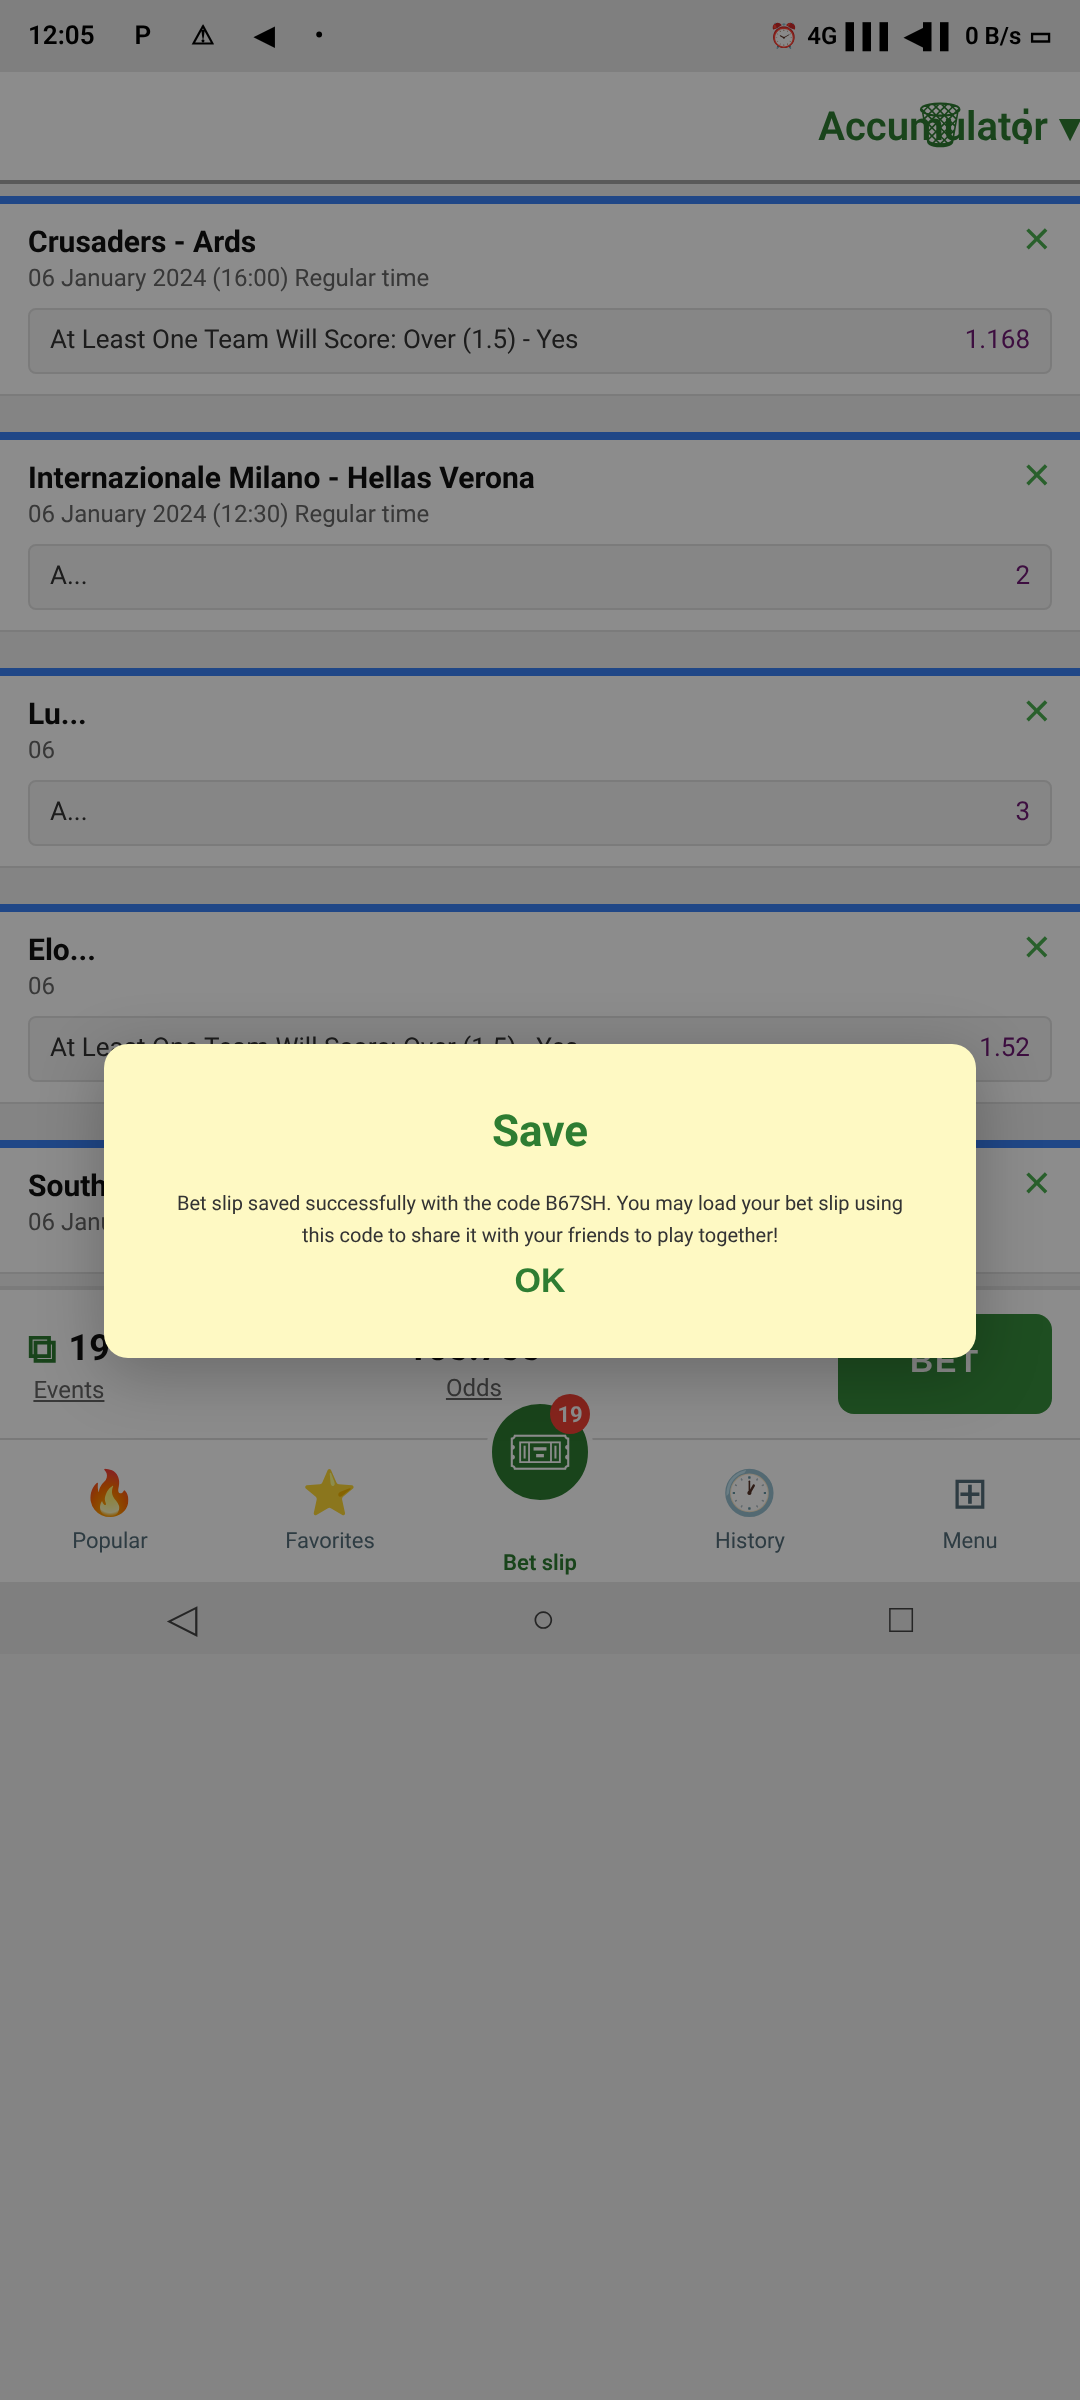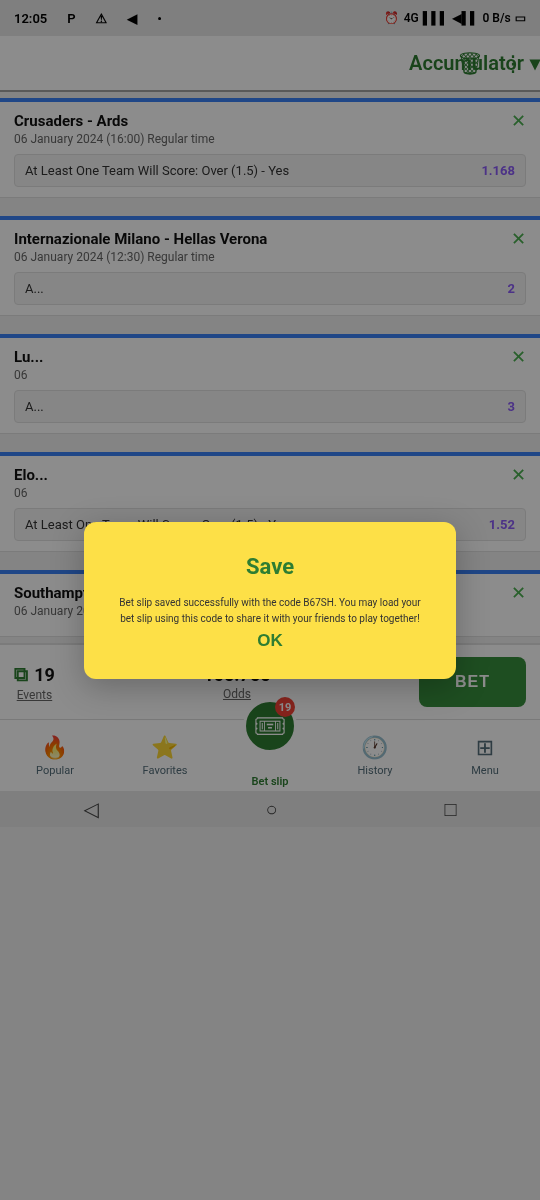--- a/index.html
+++ b/index.html
@@ -93,22 +93,22 @@
       border: 1px solid #e0e0e0;
       border-radius: 4px;
       padding: 8px 10px;
       display: flex;
       justify-content: space-between;
       align-items: center;
       font-size: 13px;
       color: #333;
     }
     .match-odds {
-      font-weight: 700;
-      color: #8b5cf6;
+      font-weight: 400;
+      color: #701a75;
     }
 
     
     .summary-bar {
       background: #fff;
       border-top: 2px solid #e0e0e0;
       padding: 12px 14px;
       display: flex;
       align-items: center;
       justify-content: space-between;
@@ -218,23 +218,23 @@
     .modal-overlay {
       position: absolute;
       top: 0; left: 0; right: 0; bottom: 0;
       background: rgba(0,0,0,0.45);
       z-index: 100;
       display: flex;
       align-items: center;
       justify-content: center;
     }
     .modal {
-      background: #fde047;
+      background: #fef9c3;
       border-radius: 12px;
-      width: 372px;
+      width: 436px;
       padding: 32px 28px 24px;
       text-align: center;
       box-shadow: 0 8px 32px rgba(0,0,0,0.25);
     }
     .modal-title {
       color: #2e7d32;
       font-size: 22px;
       font-weight: 700;
       margin-bottom: 16px;
     }

